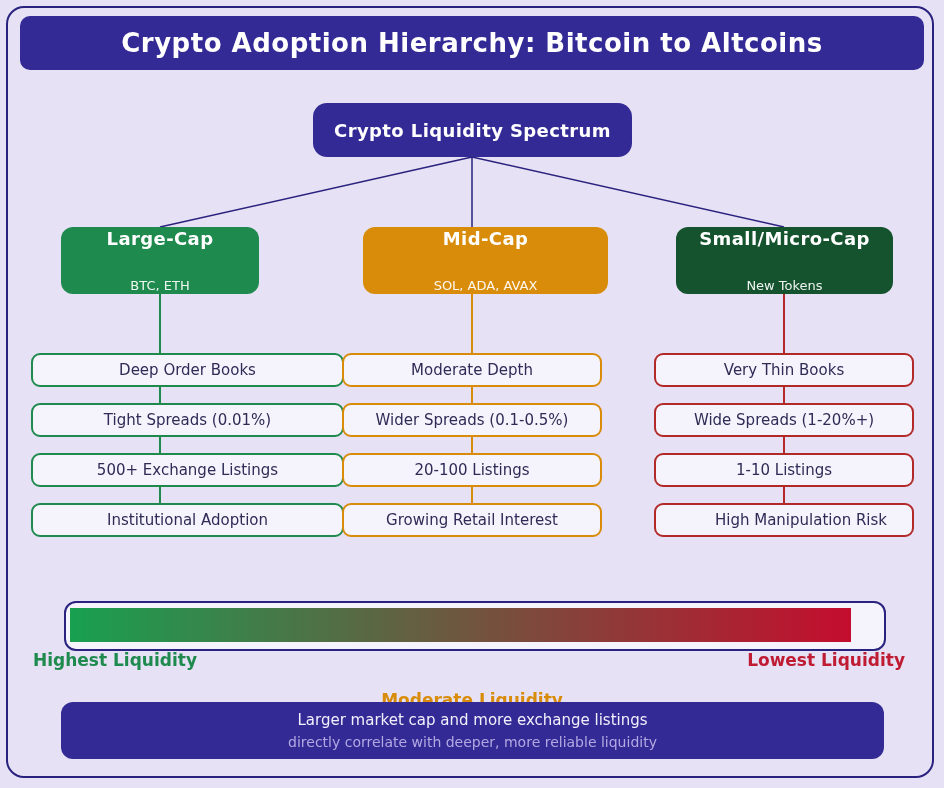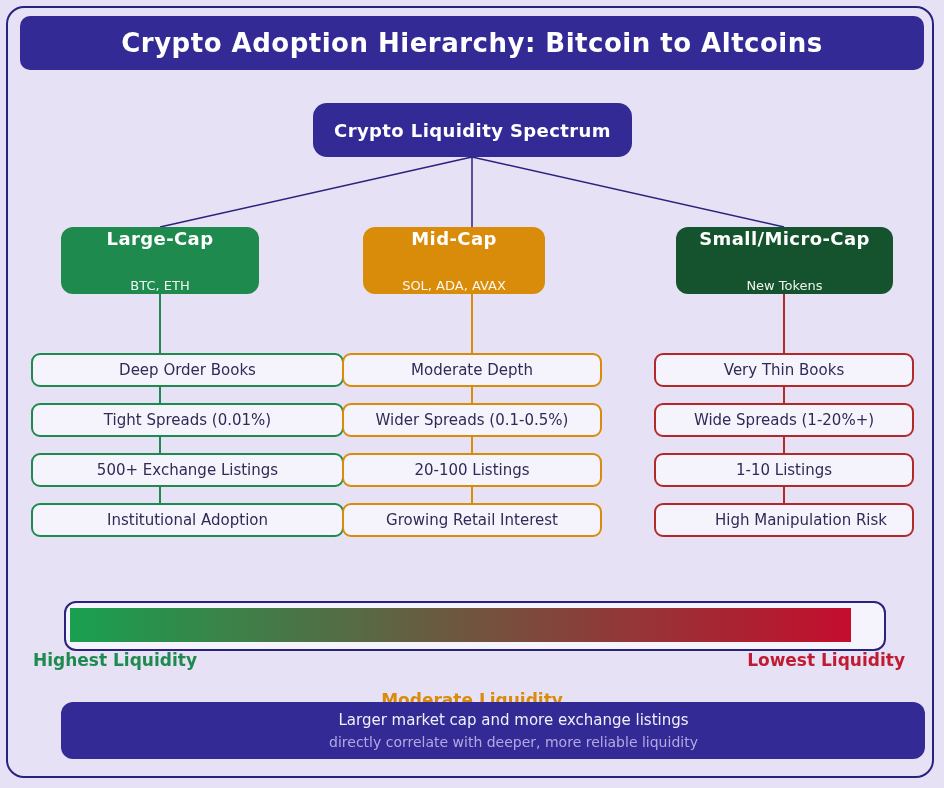--- a/index.html
+++ b/index.html
@@ -46,21 +46,21 @@
     position: absolute; top: 227px; height: 67px;
     border-radius: 12px;
     display: flex; flex-direction: column; align-items: center; justify-content: center;
     color: #ffffff; text-align: center;
     box-sizing: border-box;
     gap: 24px;
   }
   .cat-box .cat-title { font-size: 18px; font-weight: bold; letter-spacing: 0.4px; }
   .cat-box .cat-sub { font-size: 13px; margin-top: 5px; color: rgba(255,255,255,0.93); }
   .cat-0 { left: 61px;  width: 198px; }
-  .cat-1 { left: 363px; width: 182px; }
+  .cat-1 { left: 363px; width: 245px; }
   .cat-2 { left: 676px; width: 217px; }
   .item {
     position: absolute; height: 34px;
     background: #f5f3fc;
     border: 2px solid;
     border-radius: 9px;
     box-sizing: border-box;
     display: flex; align-items: center; justify-content: center;
     font-size: 15px; color: #2f2b56;
   }
@@ -91,21 +91,20 @@
   .ll-left  { position: absolute; left: 33px; }
   .ll-mid   { position: absolute; left: 0; width: 944px; text-align: center; margin-top: 40px; }
   .ll-right { position: absolute; right: 39px; }
   .footer-box {
     position: absolute;
     left: 61px; top: 702px; width: 823px; height: 57px;
     background: #332a96;
     border-radius: 12px;
     display: flex; flex-direction: column; align-items: center; justify-content: center;
     text-align: center;
-    padding-left: 41px;
   }
   .footer-line1 { color: #f2f0fb; font-size: 15px; }
   .footer-line2 { color: #b3a9e2; font-size: 14px; margin-top: 5px; }
 </style>
 </head>
 <body>
 
 <div class="canvas">
 
   <div class="outer-border"></div>

